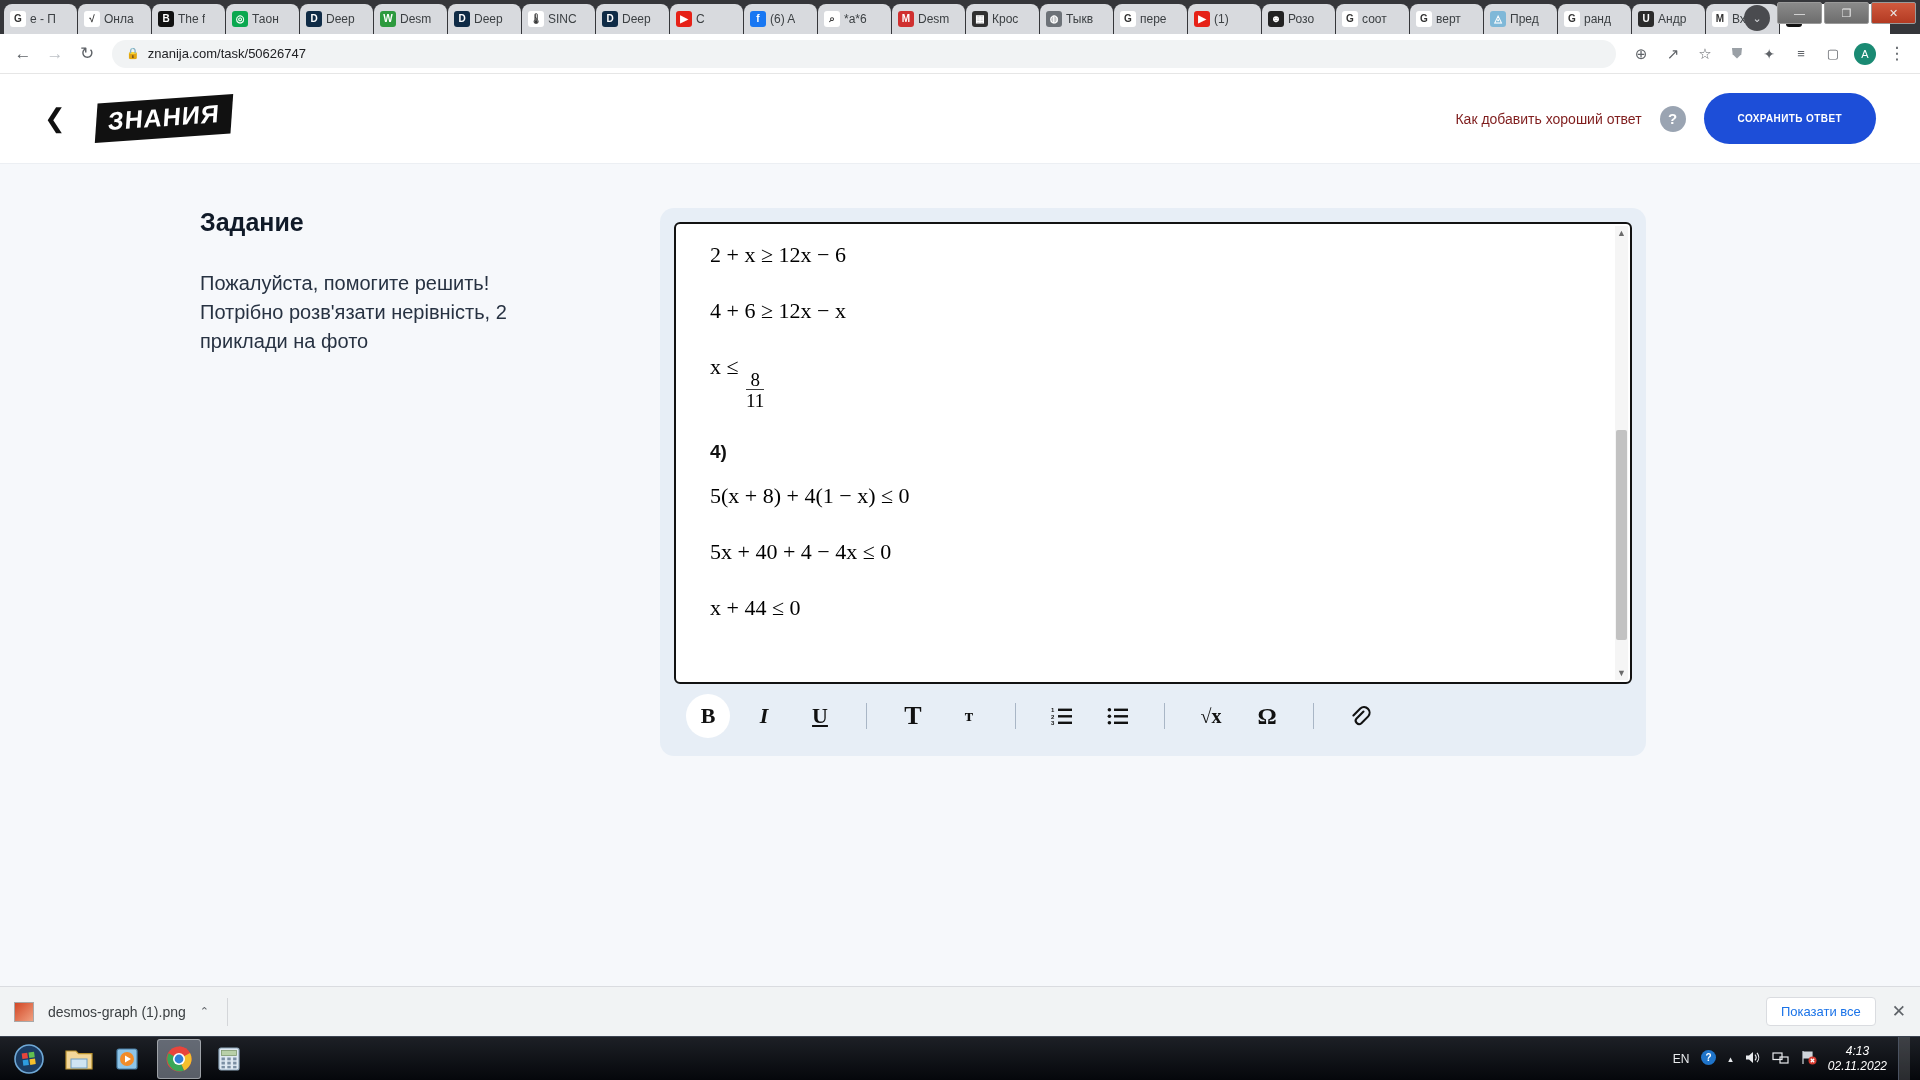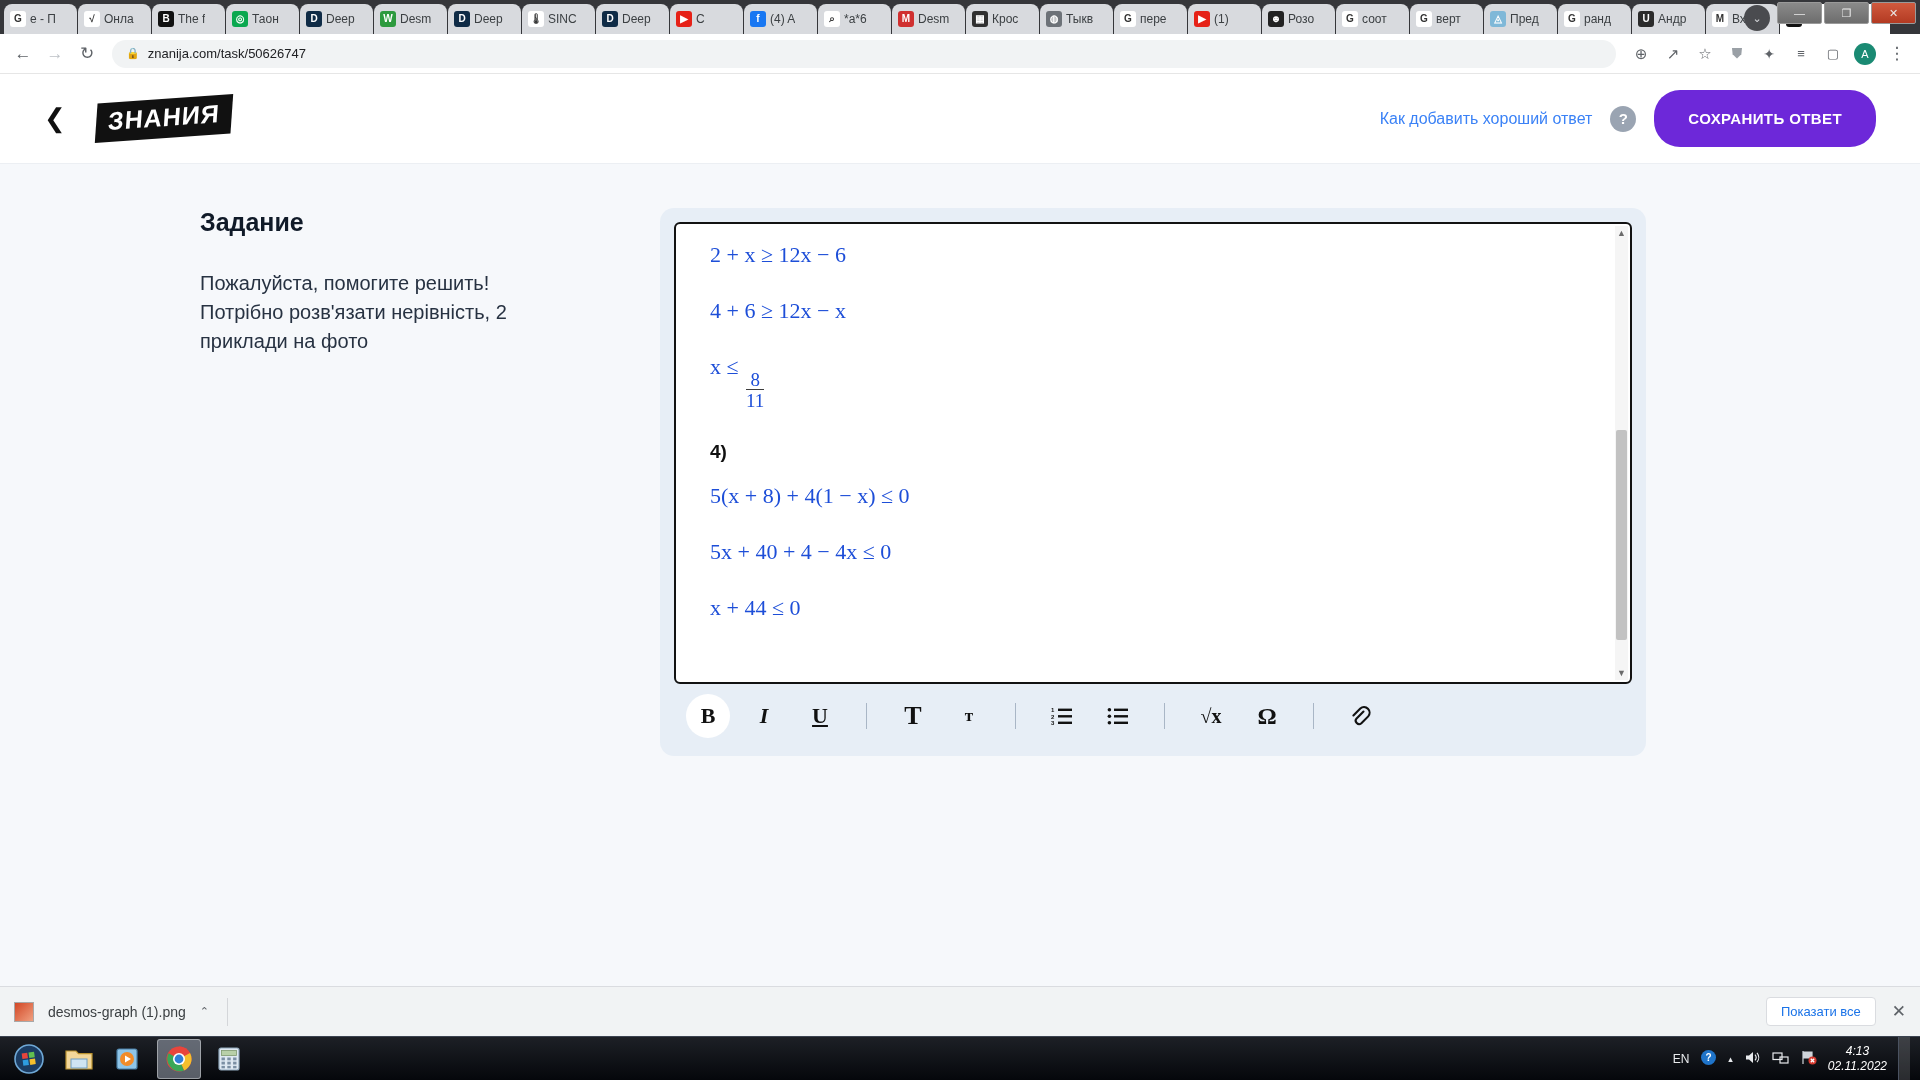--- a/index.html
+++ b/index.html
@@ -86,29 +86,29 @@
     padding:0 44px; border-bottom:1px solid #eceff3;
   }
   .back-arrow { font-size:26px; color:#101010; width:36px; }
   .logo {
     background:#111; color:#fff; font-weight:bold; font-size:25px;
     letter-spacing:1px; padding:4px 12px 6px;
     transform: rotate(-4deg) skewX(-8deg);
     margin-left:16px; font-family:"Liberation Sans", sans-serif;
   }
   .header-right { margin-left:auto; display:flex; align-items:center; gap:18px; }
-  .how-label { font-size:16px; color:#3b82f6; }
+  .how-label { font-size:14px; color:#7f1d1d; }
   .help-circle {
     width:26px;height:26px;border-radius:50%;background:#9aa4b2;
     color:#fff;font-size:15px;font-weight:bold;
     display:flex;align-items:center;justify-content:center;
   }
   .save-btn {
-    background:#6d28d9; color:#fff; border-radius:26px;
-    padding:20px 34px; font-size:15px; font-weight:bold; letter-spacing:.4px;
+    background:#1d4ed8; color:#fff; border-radius:26px;
+    padding:20px 34px; font-size:10px; font-weight:bold; letter-spacing:.4px;
   }
 
   .content-bg { background:#f6f8fb; height:872px; padding-top:44px; }
   .cols { display:flex; padding:0 200px 0 200px; gap:40px; }
   .left-col { width:420px; }
   .task-title { font-size:25px; font-weight:bold; color:#101a28; margin-bottom:32px; }
   .task-text { font-size:20px; line-height:1.45; color:#273242; }
   .img-card {
     margin-top:40px; width:480px; height:178px; background:#fff;
     border-radius:10px; box-shadow:0 1px 3px rgba(20,30,50,.10);
@@ -134,21 +134,21 @@
   .right-col { flex:1; }
   .editor-card {
     background:#e7eef6; border-radius:14px; padding:14px;
     width:986px;
   }
   .editor-area {
     background:#fff; border:2px solid #121212; border-radius:6px;
     height:462px; position:relative; overflow:hidden;
     padding:18px 30px 0 34px;
   }
-  .formula { font-family:"Liberation Serif", serif; font-size:22px; color:#1d4ed8; margin-bottom:30px; }
+  .formula { font-family:"Liberation Serif", serif; font-size:22px; color:#000000; margin-bottom:30px; }
   .formula.bold-label { font-weight:bold; color:#111; font-family:"Liberation Sans", sans-serif; font-size:19px; margin-bottom:20px;}
   .frac { display:inline-flex; flex-direction:column; align-items:center; vertical-align:-0.55em; margin:0 2px; }
   .frac .num { line-height:1; font-size:19px; }
   .frac .den { line-height:1.05; font-size:19px; border-top:1.5px solid #3d3d3d; padding-top:1px; }
   .scrollbar {
     position:absolute; right:2px; top:2px; bottom:2px; width:13px;
     background:#f5f5f5; display:flex; flex-direction:column; align-items:center;
   }
   .sb-arrow { font-size:9px; color:#6b6b6b; height:14px; line-height:14px; }
   .sb-track { flex:1; width:13px; position:relative; }
@@ -234,21 +234,21 @@
         <div class="tab">
           <span class="favicon" style="background: rgb(15, 43, 70); color: rgb(255, 255, 255);">D</span>
           <span class="tlabel">Deep</span>
         </div>
         <div class="tab">
           <span class="favicon" style="background: rgb(230, 33, 23); color: rgb(255, 255, 255);">▶</span>
           <span class="tlabel">C</span>
         </div>
         <div class="tab">
           <span class="favicon" style="background: rgb(24, 119, 242); color: rgb(255, 255, 255);">f</span>
-          <span class="tlabel">(4) A</span>
+          <span class="tlabel">(6) A</span>
         </div>
         <div class="tab">
           <span class="favicon" style="background: rgb(255, 255, 255); color: rgb(51, 51, 51);">⌕</span>
           <span class="tlabel">*a*6</span>
         </div>
         <div class="tab">
           <span class="favicon" style="background: rgb(208, 48, 48); color: rgb(255, 255, 255);">M</span>
           <span class="tlabel">Desm</span>
         </div>
         <div class="tab">

